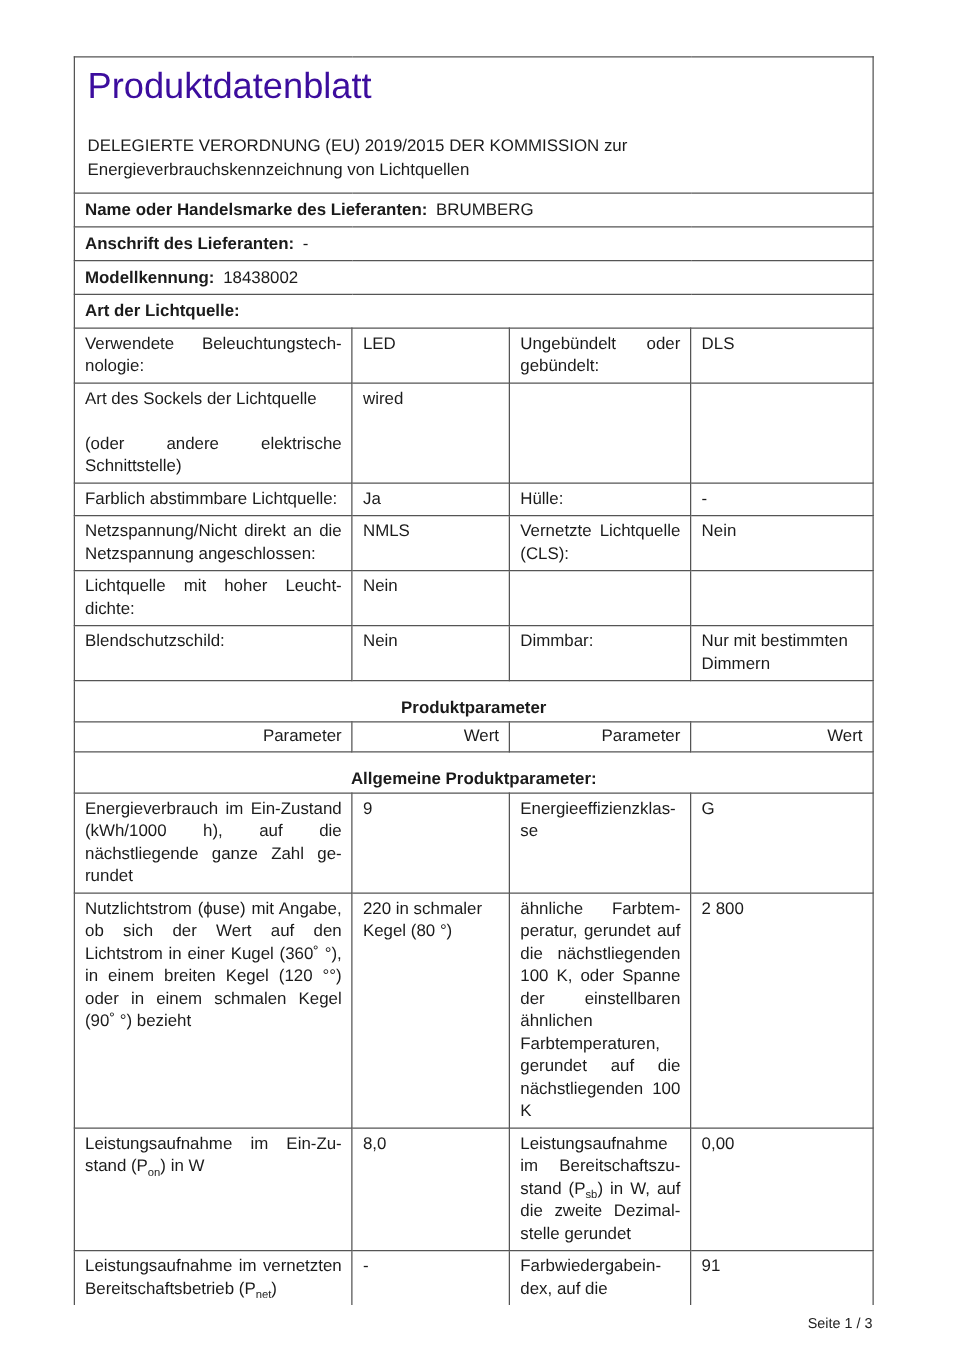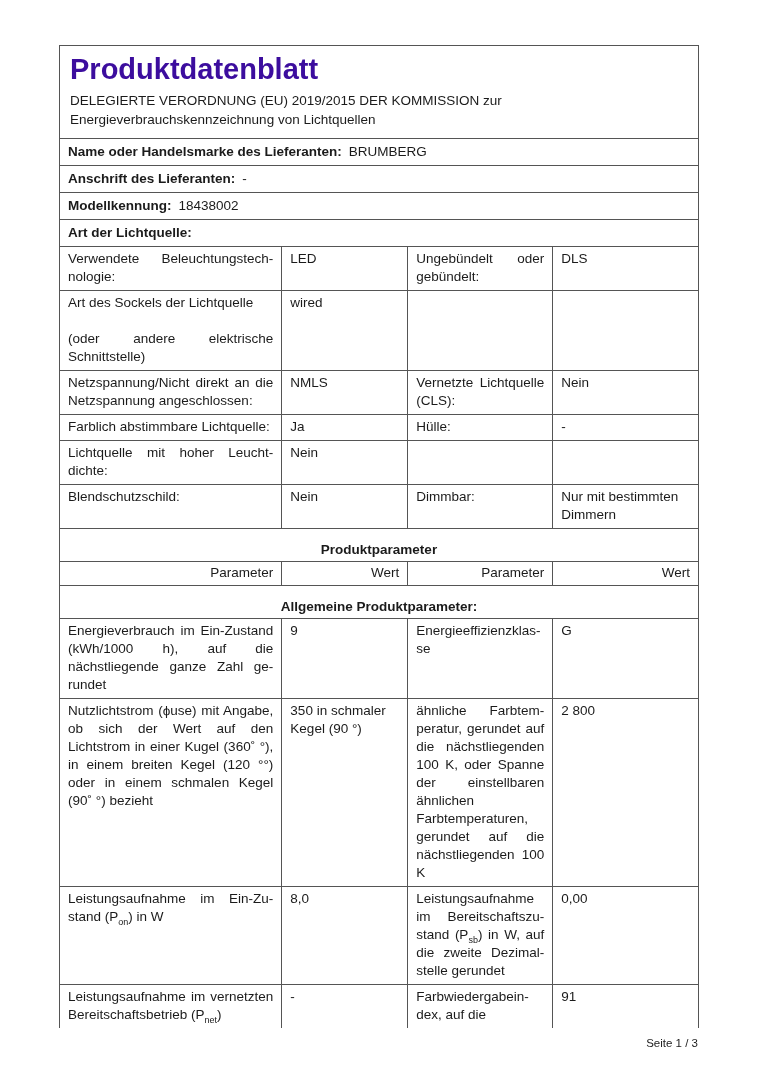--- a/index.html
+++ b/index.html
@@ -32,23 +32,23 @@
     font-size:13.5px;
     line-height:18px;
     padding:3px 8px 4px;
   }
   tr.r-title td{
     padding:7px 10px 9px;
   }
   .title{
     color:var(--accent);
     font-size:29px;
-    font-weight:700;
+    font-weight:400;
     line-height:33px;
-    margin-bottom:5px;
+    margin-bottom:21px;
   }
   .reg{
     font-size:13.5px;
     line-height:19px;
   }
   tr.kv td{padding:4px 8px;}
   .lbl{font-weight:700;}
   .val{margin-left:7px;}
   td.c-param{text-align:justify;hyphens:manual;-webkit-hyphens:manual;}
   td.c-val{}
@@ -131,44 +131,44 @@
             </td>
             <td class="c-param">
               <div class="para"></div>
             </td>
             <td class="c-val">
               <div class="para"></div>
             </td>
           </tr>
           <tr>
             <td class="c-param">
+              <div class="para">Farblich abstimmbare Licht­quelle:</div>
+            </td>
+            <td class="c-val">
+              <div class="para">Ja</div>
+            </td>
+            <td class="c-param">
+              <div class="para">Hülle:</div>
+            </td>
+            <td class="c-val">
+              <div class="para">-</div>
+            </td>
+          </tr>
+          <tr>
+            <td class="c-param">
               <div class="para">Netzspannung/Nicht direkt an die Netzspannung angeschlos­sen:</div>
             </td>
             <td class="c-val">
               <div class="para">NMLS</div>
             </td>
             <td class="c-param">
               <div class="para">Vernetzte Lichtquel­le (CLS):</div>
             </td>
             <td class="c-val">
               <div class="para">Nein</div>
-            </td>
-          </tr>
-          <tr>
-            <td class="c-param">
-              <div class="para">Farblich abstimmbare Licht­quelle:</div>
-            </td>
-            <td class="c-val">
-              <div class="para">Ja</div>
-            </td>
-            <td class="c-param">
-              <div class="para">Hülle:</div>
-            </td>
-            <td class="c-val">
-              <div class="para">-</div>
             </td>
           </tr>
           <tr>
             <td class="c-param">
               <div class="para">Lichtquelle mit hoher Leucht­dichte:</div>
             </td>
             <td class="c-val">
               <div class="para">Nein</div>
             </td>
             <td class="c-param">
@@ -216,21 +216,21 @@
             </td>
             <td class="c-val">
               <div class="para">G</div>
             </td>
           </tr>
           <tr>
             <td class="c-param">
               <div class="para">Nutzlichtstrom (ϕuse) mit An­gabe, ob sich der Wert auf den Lichtstrom in einer Kugel (360˚ °), in einem breiten Kegel (120 °°) oder in einem schmalen Kegel (90˚ °) bezieht</div>
             </td>
             <td class="c-val">
-              <div class="para">350 in schma­ler Kegel (90 °)</div>
+              <div class="para">220 in schma­ler Kegel (80 °)</div>
             </td>
             <td class="c-param">
               <div class="para">ähnliche Farbtem­peratur, gerundet auf die nächst­liegenden 100 K, oder Spanne der einstellbaren ähnli­chen Farbtempera­turen, gerundet auf die nächstliegenden 100 K</div>
             </td>
             <td class="c-val">
               <div class="para">2 800</div>
             </td>
           </tr>
           <tr>
             <td class="c-param">

